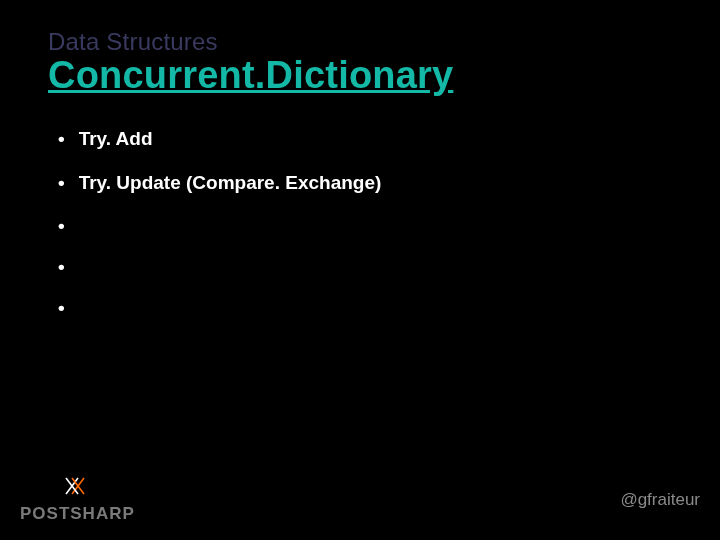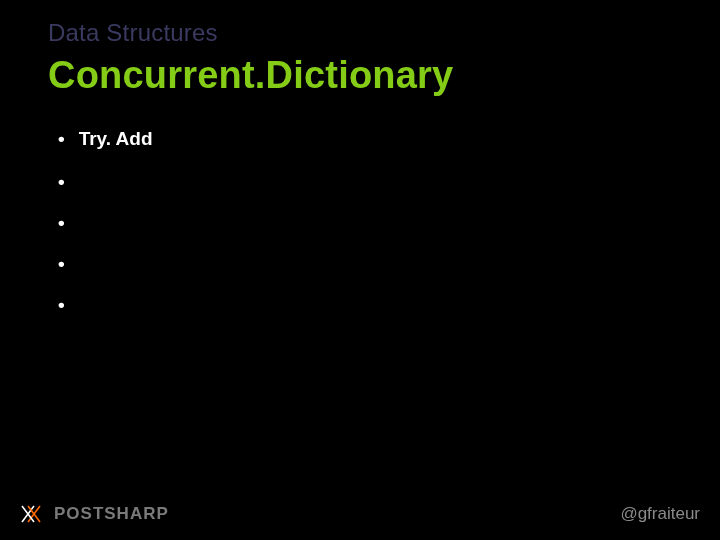--- a/index.html
+++ b/index.html
@@ -14,35 +14,36 @@
     position: relative;
   }
   .slide {
     width: 720px;
     height: 540px;
     position: relative;
     box-sizing: border-box;
   }
   .eyebrow {
     position: absolute;
-    top: 19px;
+    top: 28px;
     left: 48px;
     font-size: 24px;
     font-weight: 400;
     color: #3a3a60;
     letter-spacing: 0.2px;
   }
   .title {
     position: absolute;
     top: 54px;
     left: 48px;
     font-size: 38px;
     font-weight: 700;
-    color: #84cc16;
+    color: #14b8a6;
     letter-spacing: 0.2px;
+    text-decoration: underline;
   }
   .bullets {
     position: absolute;
     top: 128px;
     left: 58px;
     right: 48px;
   }
   .bullet {
     display: flex;
     align-items: baseline;
@@ -63,20 +64,21 @@
     left: 20px;
     right: 20px;
     display: flex;
     align-items: center;
     justify-content: space-between;
   }
   .logo {
     display: flex;
     align-items: center;
     gap: 8px;
+    flex-direction: column;
   }
   .logo-mark svg {
     display: block;
   }
   .logo-text {
     font-size: 17px;
     font-weight: 600;
     letter-spacing: 1px;
     color: #7a7a7a;
   }
@@ -94,20 +96,21 @@
   <div class="eyebrow">Data Structures</div>
   <div class="title">Concurrent.Dictionary</div>
 
   <div class="bullets">
     <div class="bullet">
       <span class="dot">•</span>
       <span>Try. Add</span>
     </div>
     <div class="bullet">
       <span class="dot">•</span>
+      <span>Try. Update (Compare. Exchange)</span>
     </div>
     <div class="bullet">
       <span class="dot">•</span>
     </div>
     <div class="bullet">
       <span class="dot">•</span>
     </div>
     <div class="bullet">
       <span class="dot">•</span>
     </div>

